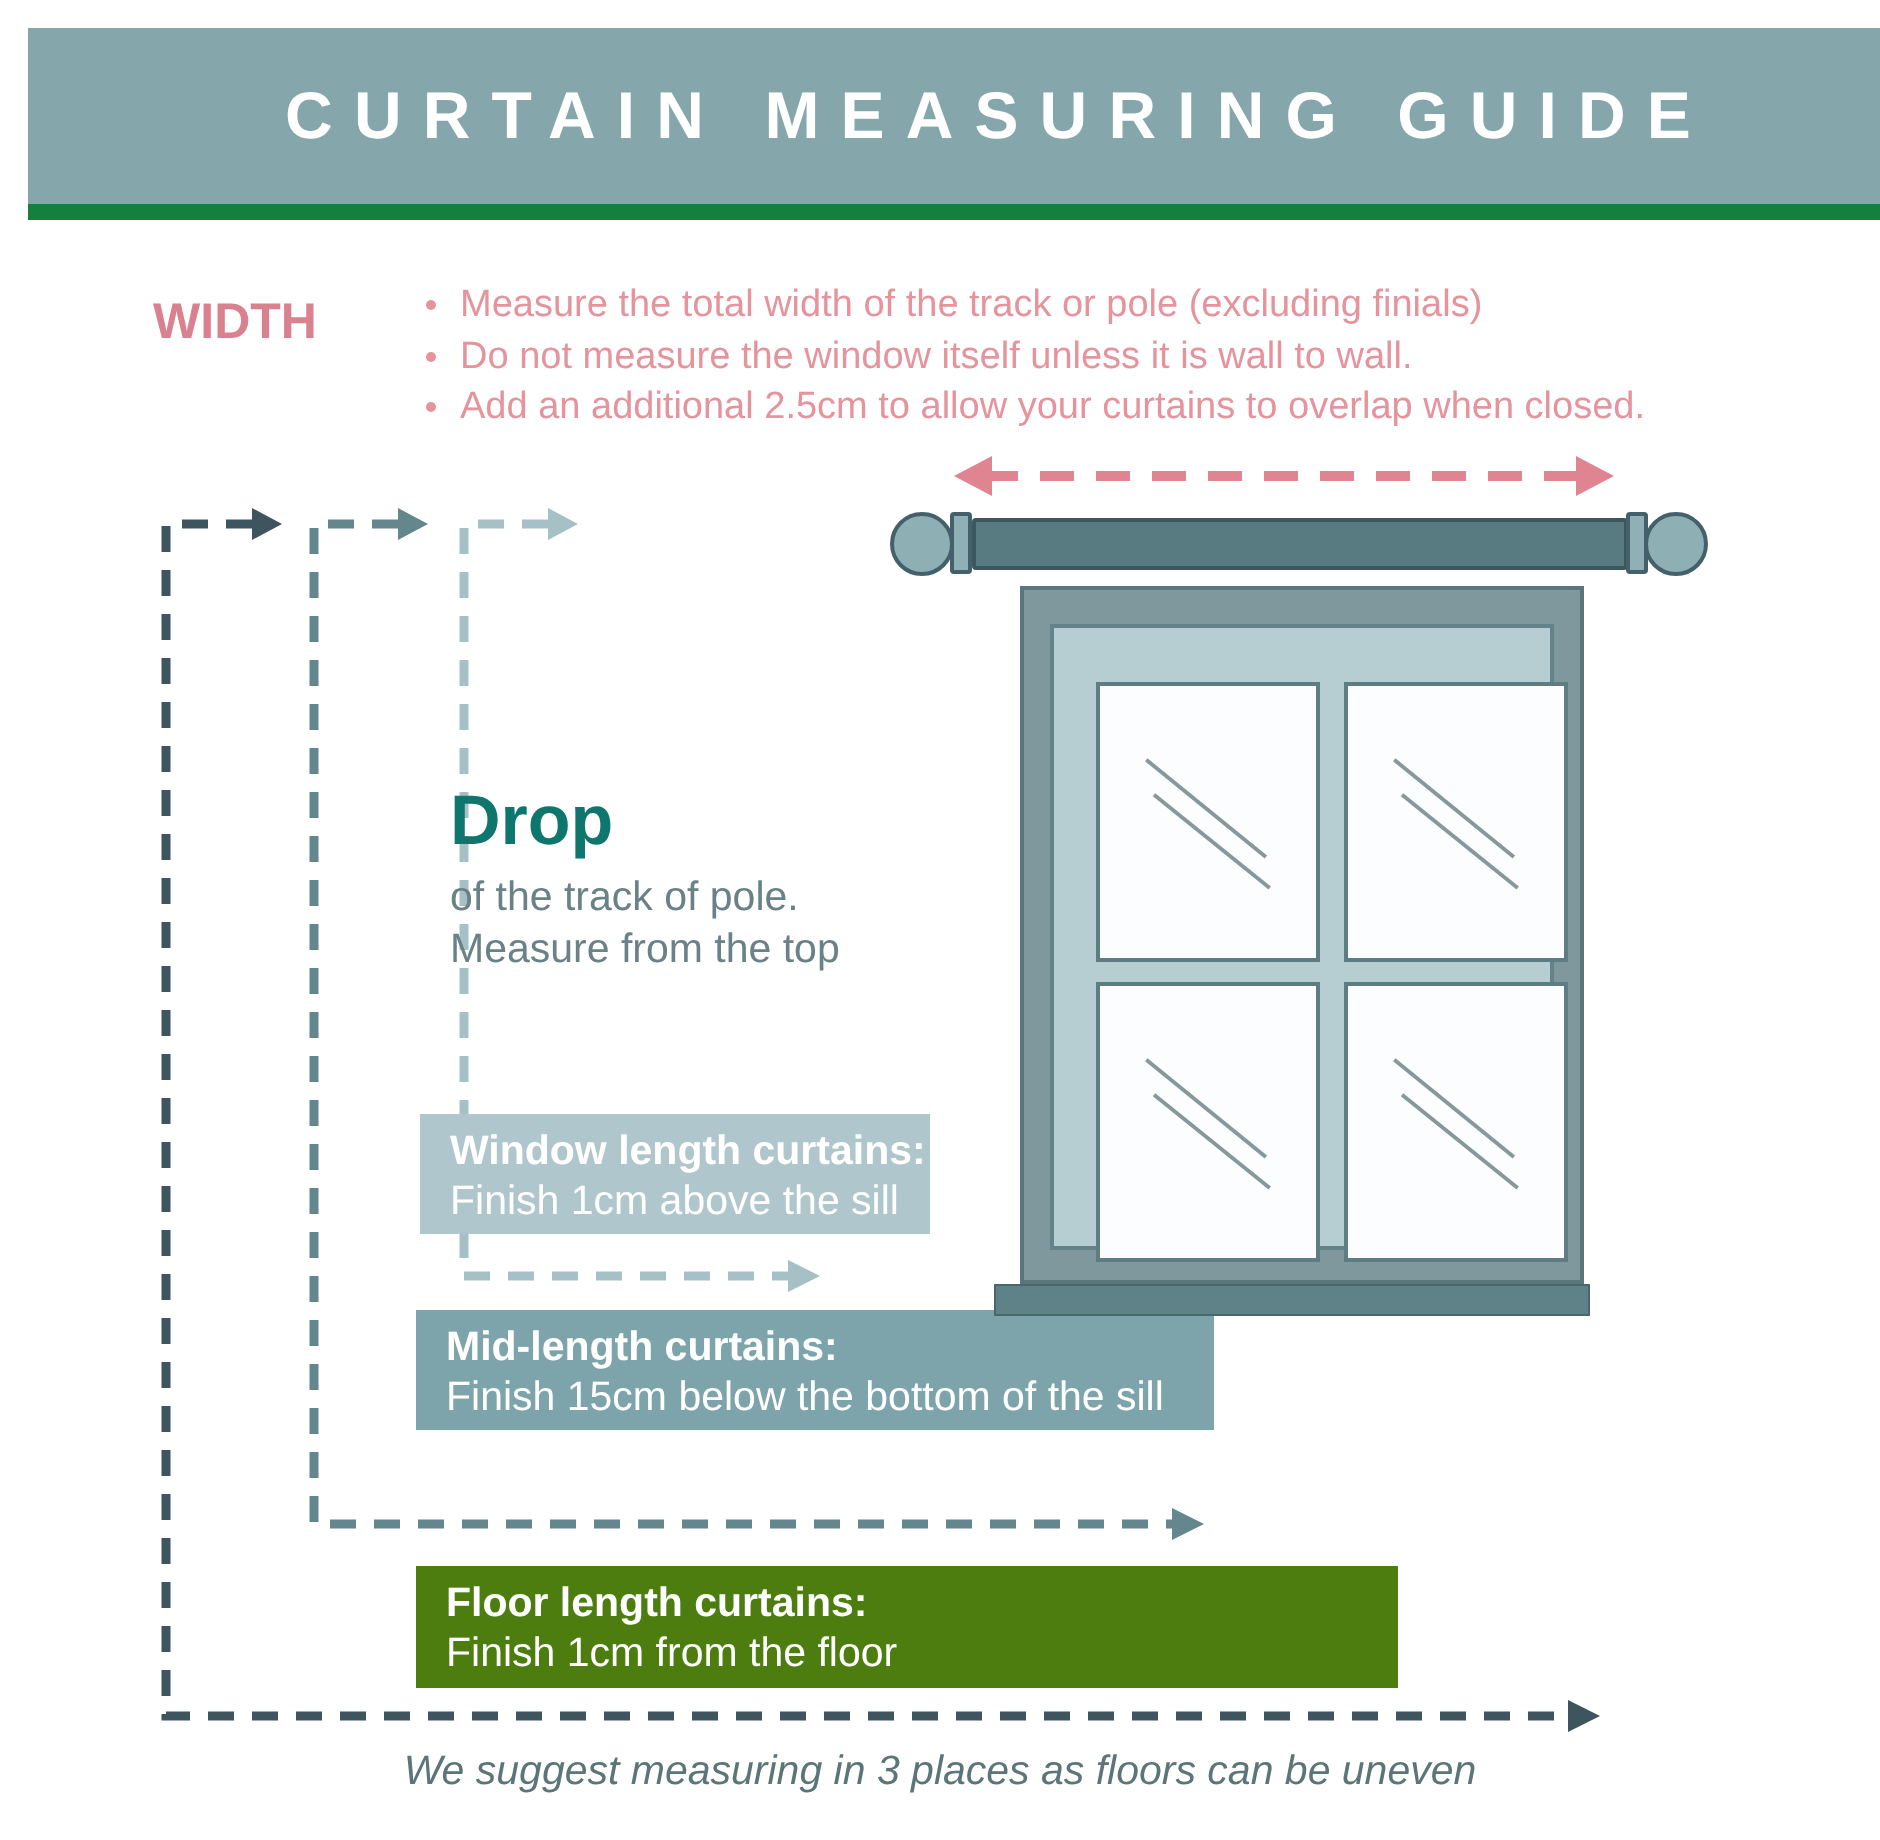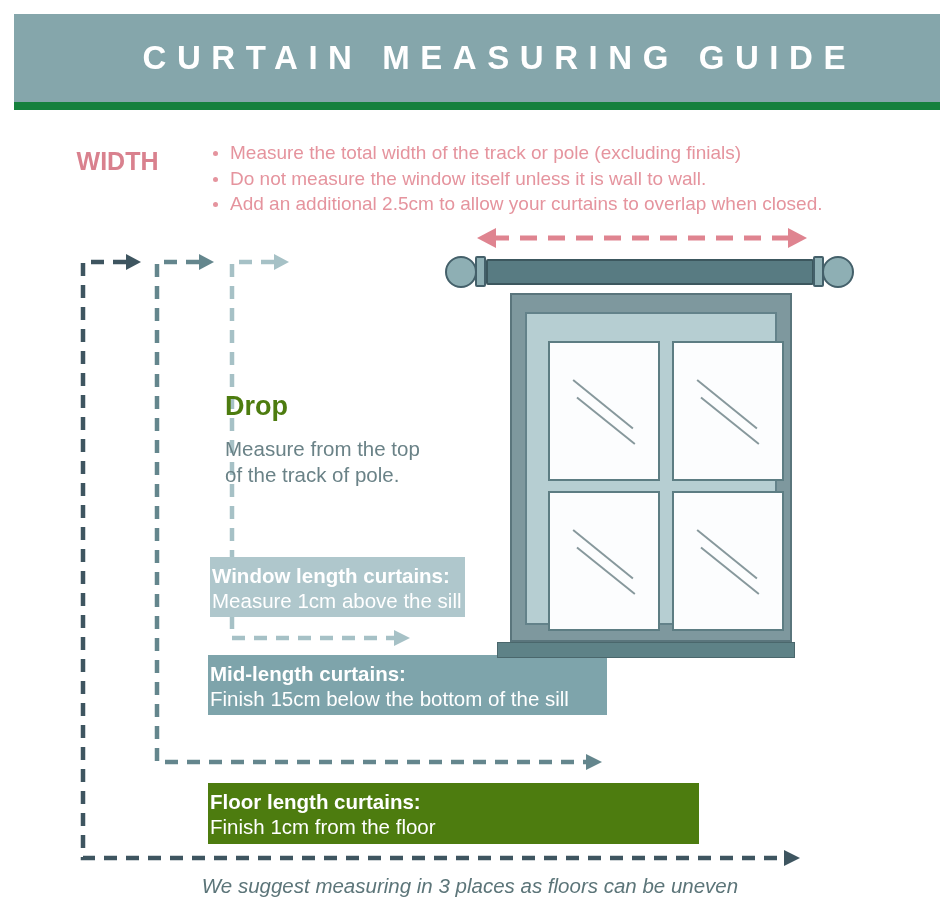--- a/index.html
+++ b/index.html
@@ -44,26 +44,26 @@
   .window-inner{position:absolute;left:13px;top:17px;width:252px;height:313px;
     background:#b6ced2;border:2px solid #63828a;box-sizing:border-box;}
   .pane{position:absolute;width:112px;height:140px;background:#fcfdfe;
     border:2px solid #5d7d83;box-sizing:border-box;overflow:hidden;}
   .pane-tl{left:21px;top:27px;} .pane-tr{left:145px;top:27px;}
   .pane-bl{left:21px;top:177px;} .pane-br{left:145px;top:177px;}
   .pane svg{position:absolute;left:0;top:0;width:100%;height:100%;}
   .sill{position:absolute;left:497px;top:642px;width:298px;height:16px;
     background:#5e8287;border:1px solid #4a676c;box-sizing:border-box;z-index:3;}
   
-  .drop-heading{position:absolute;left:225px;top:391px;font-size:27px;font-weight:bold;
-    color:#4d7c0f;z-index:2;}
+  .drop-heading{position:absolute;left:225px;top:391px;font-size:35px;font-weight:bold;
+    color:#0f766e;z-index:2;}
   .drop-desc{position:absolute;left:225px;top:436px;font-size:20.5px;line-height:26px;
     color:#6a8287;z-index:2;}
   
-  .len-box{position:absolute;color:#ffffff;box-sizing:border-box;padding:7px 0 0 2px;z-index:2;}
+  .len-box{position:absolute;color:#ffffff;box-sizing:border-box;padding:7px 0 0 15px;z-index:2;}
   .len-box .t{display:block;font-weight:bold;font-size:20.5px;line-height:24px;}
   .len-box .d{display:block;font-size:20.5px;line-height:25px;}
   .box-window{left:210px;top:557px;width:255px;height:60px;background:#afc7cc;}
   .box-mid{left:208px;top:655px;width:399px;height:60px;background:#7ea4ab;}
   .box-floor{left:208px;top:783px;width:491px;height:61px;background:#4d7c0f;}
   
   .footer{position:absolute;left:0;top:874px;width:940px;text-align:center;
     color:#5c7579;font-size:20.5px;z-index:2;font-style:italic;}
 </style>
 </head>
@@ -143,27 +143,27 @@
           <line x1="24" y1="38" x2="86" y2="88" stroke="#87989c" stroke-width="2"></line>
           <line x1="28" y1="56" x2="88" y2="104" stroke="#87989c" stroke-width="2"></line>
         </svg>
       </div>
     </div>
   </div>
   <div class="sill"></div>
 
   <div class="drop-heading">Drop</div>
   <div class="drop-desc">
+    <div>of the track of pole.</div>
     <div>Measure from the top</div>
-    <div>of the track of pole.</div>
   </div>
 
   <div class="len-box box-window">
     <span class="t">Window length curtains:</span>
-    <span class="d">Measure 1cm above the sill</span>
+    <span class="d">Finish 1cm above the sill</span>
   </div>
   <div class="len-box box-mid">
     <span class="t">Mid-length curtains:</span>
     <span class="d">Finish 15cm below the bottom of the sill</span>
   </div>
   <div class="len-box box-floor">
     <span class="t">Floor length curtains:</span>
     <span class="d">Finish 1cm from the floor</span>
   </div>
 

